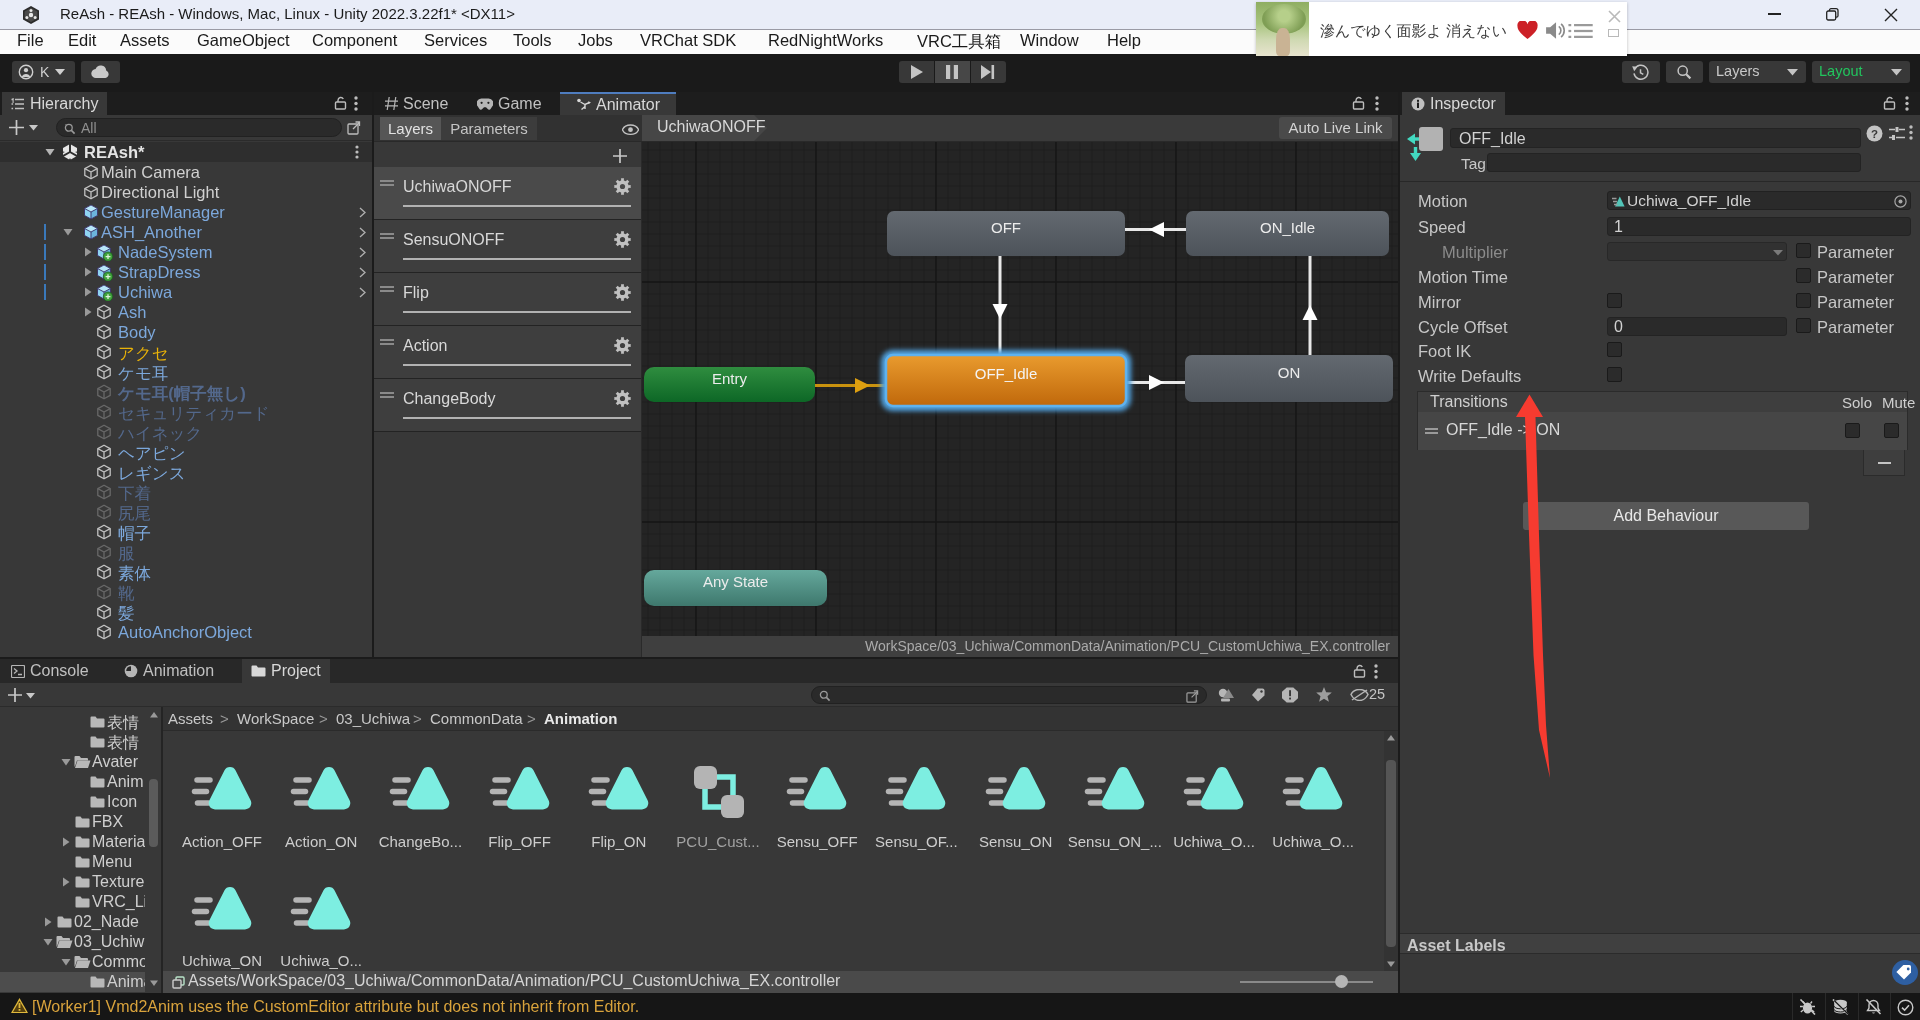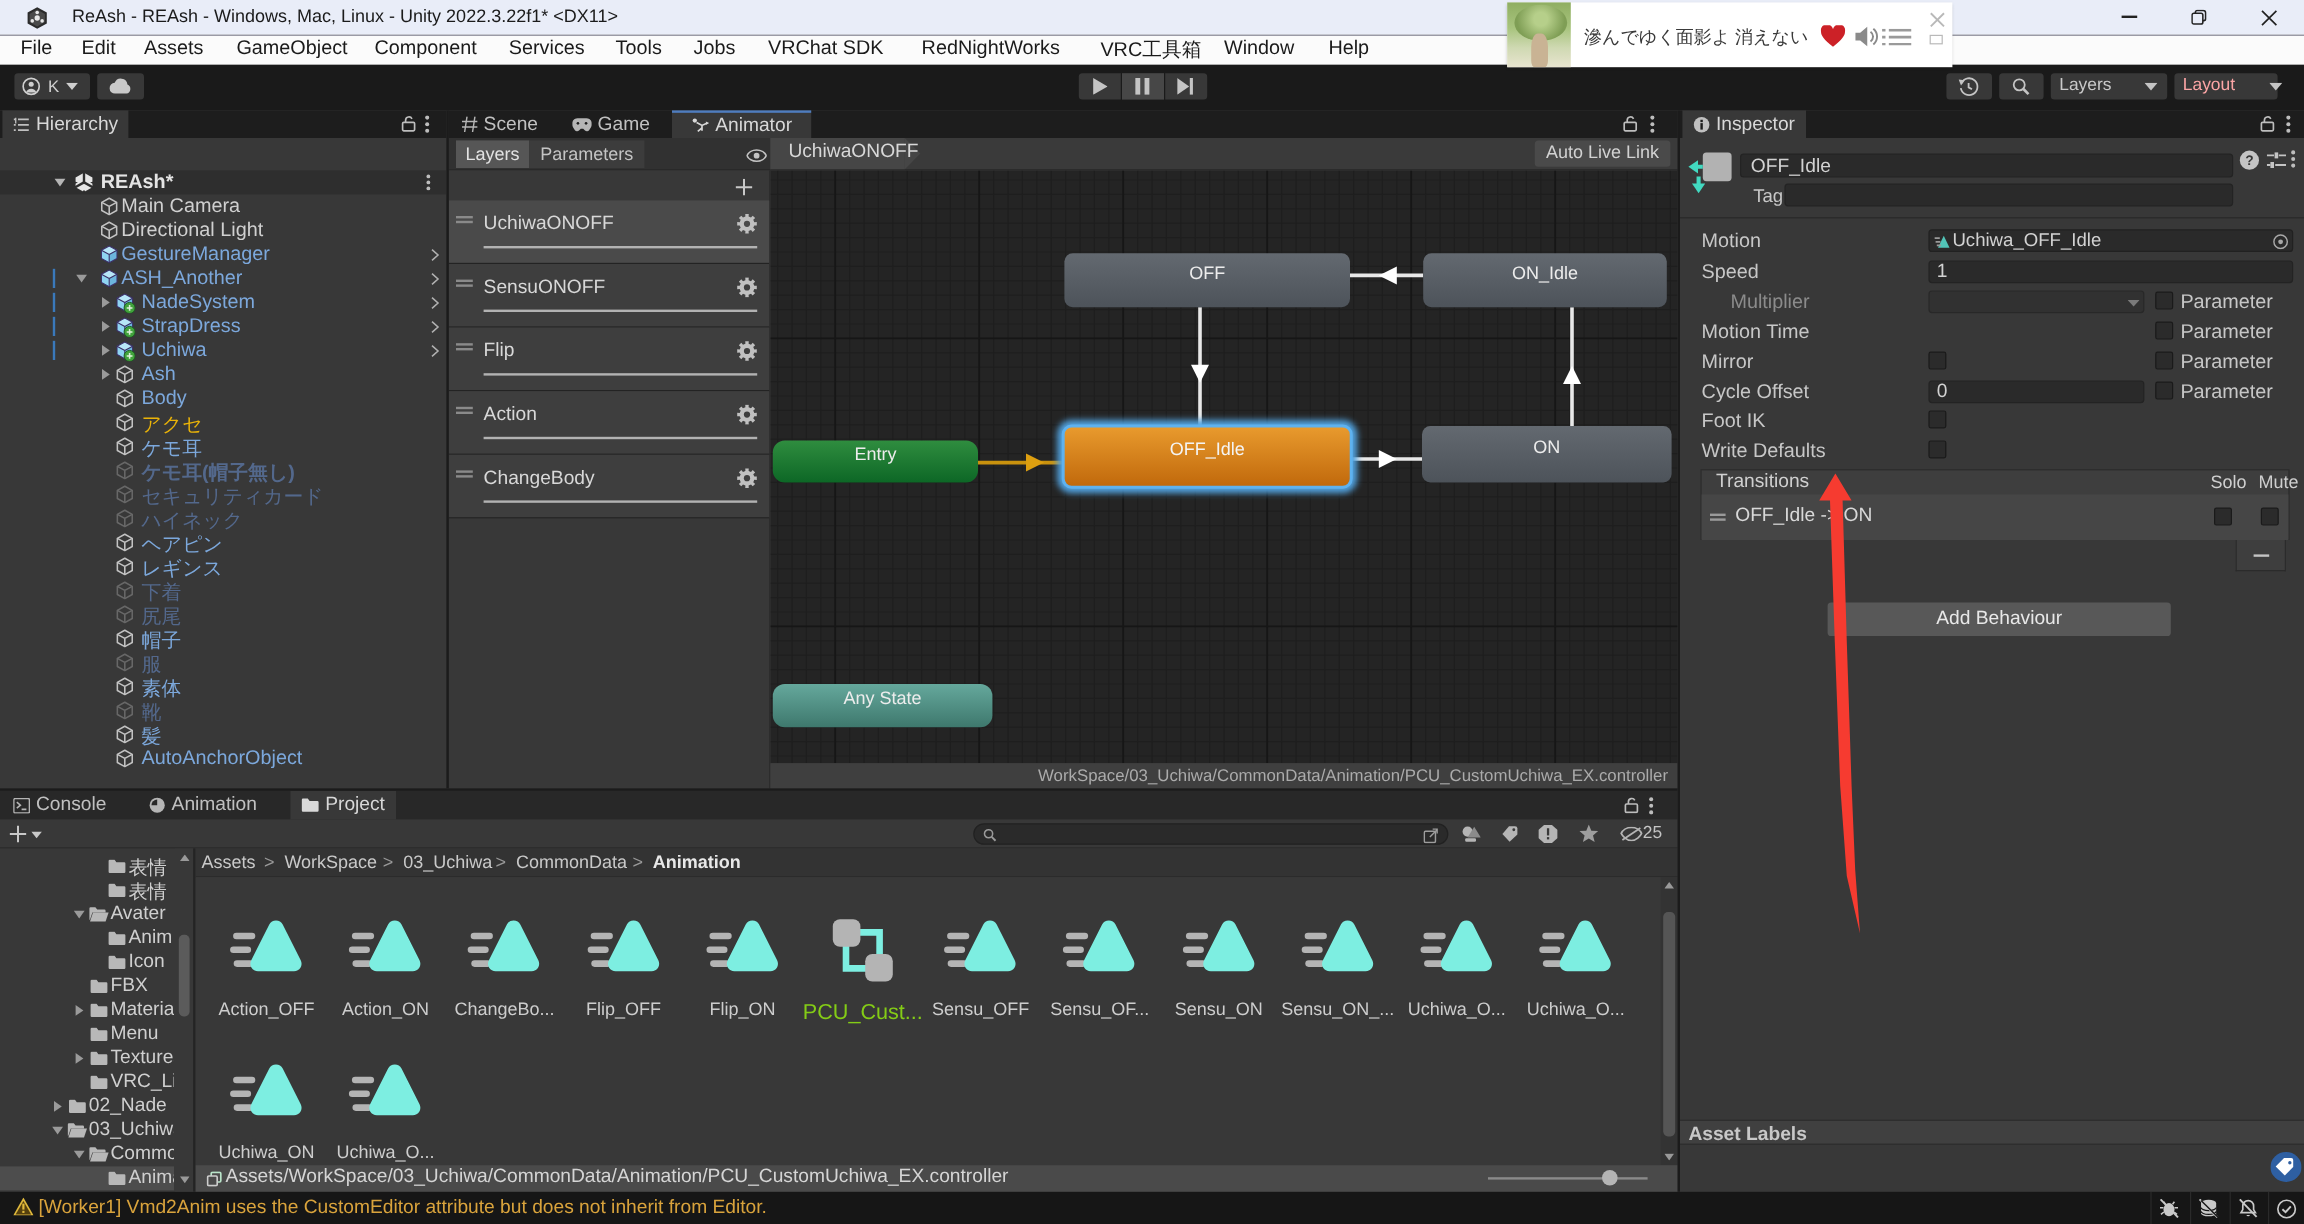--- a/index.html
+++ b/index.html
@@ -104,21 +104,21 @@
       <circle cx="6.7" cy="6.7" r="4.6" fill="none" stroke="#c4c4c4" stroke-width="1.5"></circle>
       <path d="M10.2 10.2 L14.4 14.4" stroke="#c4c4c4" stroke-width="2.2"></path>
     </svg>
 </div>
 <div class="abs" style="left:1709px;top:61px;width:97px;height:22px;background:#383838;border-radius:3px;color:#c9c9c9;font-size:14.5px;">
   <span class="abs" style="left:7px;top:2px;">Layers</span>
   <svg class="abs" style="left:78px;top:8px;" width="11" height="7" viewBox="0 0 11 7">
       <polygon points="0,0 11,0 5.5,6.5" fill="#c4c4c4"></polygon>
     </svg>
 </div>
-<div class="abs" style="left:1812px;top:61px;width:86px;height:22px;background:#383838;border-radius:3px;color:#fca5a5;font-size:14.5px;">
+<div class="abs" style="left:1812px;top:61px;width:98px;height:22px;background:#383838;border-radius:3px;color:#22c55e;font-size:14.5px;">
   <span class="abs" style="left:7px;top:2px;">Layout</span>
   <svg class="abs" style="left:79px;top:8px;" width="11" height="7" viewBox="0 0 11 7">
       <polygon points="0,0 11,0 5.5,6.5" fill="#c4c4c4"></polygon>
     </svg>
 </div>
 
 <div class="abs" style="left:372px;top:92px;width:2px;height:565px;background:#1b1b1b;z-index:5;"></div>
 <div class="abs" style="left:1398px;top:92px;width:2px;height:901px;background:#1b1b1b;z-index:5;"></div>
 <div class="abs" style="left:0;top:657px;width:1398px;height:2px;background:#1b1b1b;z-index:5;"></div>
 
@@ -206,20 +206,40 @@
         <rect x="1.5" y="6" width="10" height="7" rx="1" fill="none" stroke="#bdbdbd" stroke-width="1.4"></rect>
         <path d="M4 6 V4.2 a2.8 2.8 0 0 1 5.3-1.2" fill="none" stroke="#bdbdbd" stroke-width="1.4"></path>
       </svg>
     <svg class="kebab" style="left:354px;" width="4" height="15" viewBox="0 0 4 15">
         <circle cx="2" cy="2" r="1.7" fill="#bdbdbd"></circle>
         <circle cx="2" cy="7.5" r="1.7" fill="#bdbdbd"></circle>
         <circle cx="2" cy="13" r="1.7" fill="#bdbdbd"></circle>
       </svg>
   </div>
 
+  <div class="abs" style="left:0;top:23px;width:372px;height:26px;background:#383838;border-bottom:1px solid #2b2b2b;">
+    <svg class="abs" style="left:9px;top:5px;" width="15" height="15" viewBox="0 0 15 15">
+        <path d="M7.5 0 v15 M0 7.5 h15" stroke="#c8c8c8" stroke-width="1.7"></path>
+      </svg>
+    <svg class="abs" style="left:29px;top:10px;" width="9" height="6" viewBox="0 0 9 6">
+        <polygon points="0,0 9,0 4.5,5.5" fill="#c8c8c8"></polygon>
+      </svg>
+    <div class="abs" style="left:56px;top:3px;width:286px;height:19px;background:#2a2a2a;border:1px solid #212121;border-radius:10px;">
+      <svg class="abs" style="left:7px;top:4px;" width="12" height="12" viewBox="0 0 12 12">
+          <circle cx="4.8" cy="4.8" r="3.4" fill="none" stroke="#9a9a9a" stroke-width="1.3"></circle>
+          <path d="M7.4 7.4 L10.6 10.6" stroke="#9a9a9a" stroke-width="1.6"></path>
+          <polygon points="8,10.8 12,10.8 10,12.8" fill="#9a9a9a" transform="translate(-4,-5) scale(0.6)"></polygon>
+        </svg>
+      <span class="abs" style="left:24px;top:1px;color:#8f8f8f;font-size:14px;">All</span>
+    </div>
+    <svg class="abs" style="left:347px;top:6px;" width="14" height="14" viewBox="0 0 14 14">
+        <rect x="1" y="3" width="10" height="10" rx="1" fill="none" stroke="#bdbdbd" stroke-width="1.3"></rect>
+        <path d="M6 8 L12.5 1.5 M8.5 1 h4 v4" fill="none" stroke="#bdbdbd" stroke-width="1.3"></path>
+      </svg>
+  </div>
 
   <div id="hiertree" class="abs" style="left:0;top:49px;width:372px;height:516px;overflow:hidden;">
       <div class="abs" style="left:0;top:1px;width:372px;height:20px;background:#2e2e2e;">
         <svg class="abs" style="left:45px;top:6px;" width="10" height="8" viewBox="0 0 10 8">
           <polygon points="0.5,1 9.5,1 5,7.5" fill="#b5b5b5"></polygon>
         </svg>
         <svg class="abs" style="left:61px;top:1px;" width="18" height="18" viewBox="0 0 20 20">
           <polygon points="10,1 17.8,5.5 17.8,14.5 10,19 2.2,14.5 2.2,5.5" fill="#e6e6e6"></polygon>
           <g stroke="#2e2e2e" stroke-width="2.2">
             <path d="M10 10 V0.5"></path>
@@ -1153,21 +1173,21 @@
           <path d="M7.5 43 h11"></path>
         </g>
 <path d="M40 7 a6.3 6.3 0 0 1 5.6 3.4 l15 29.8 a6.3 6.3 0 0 1-5.6 9.2 h-30 a6.3 6.3 0 0 1-5.6-9.2 l15-29.8 A6.3 6.3 0 0 1 40 7 Z" fill="#7deee1"></path>
 </svg>
       <div class="abs" style="left:406.8px;top:102px;width:98px;text-align:center;font-size:15px;color:#cdcdcd;white-space:nowrap;">Flip_ON</div>
       <svg class="abs" style="left:523.0px;top:29px;" width="64" height="64" viewBox="0 0 64 64">
 <path d="M28 17 H47 V38 M38 47 H19 V26" stroke="#7deee1" stroke-width="5.5" fill="none"></path>
 <rect x="8" y="6" width="23" height="23" rx="6" fill="#b4b4b4"></rect>
 <rect x="35" y="35" width="23" height="23" rx="6" fill="#b4b4b4"></rect>
 </svg>
-      <div class="abs" style="left:506.0px;top:102px;width:98px;text-align:center;font-size:18px;color:#84cc16;white-space:nowrap;">PCU_Cust...</div>
+      <div class="abs" style="left:506.0px;top:102px;width:98px;text-align:center;font-size:15px;color:#a3a3a3;white-space:nowrap;">PCU_Cust...</div>
       <svg class="abs" style="left:622.2px;top:29px;" width="64" height="64" viewBox="0 0 64 64">
 <g stroke="#b4b4b4" stroke-width="5.5" stroke-linecap="round">
           <path d="M7 20 h13"></path>
           <path d="M4.5 31.5 h12"></path>
           <path d="M7.5 43 h11"></path>
         </g>
 <path d="M40 7 a6.3 6.3 0 0 1 5.6 3.4 l15 29.8 a6.3 6.3 0 0 1-5.6 9.2 h-30 a6.3 6.3 0 0 1-5.6-9.2 l15-29.8 A6.3 6.3 0 0 1 40 7 Z" fill="#7deee1"></path>
 </svg>
       <div class="abs" style="left:605.2px;top:102px;width:98px;text-align:center;font-size:15px;color:#cdcdcd;white-space:nowrap;">Sensu_OFF</div>
       <svg class="abs" style="left:721.4px;top:29px;" width="64" height="64" viewBox="0 0 64 64">

